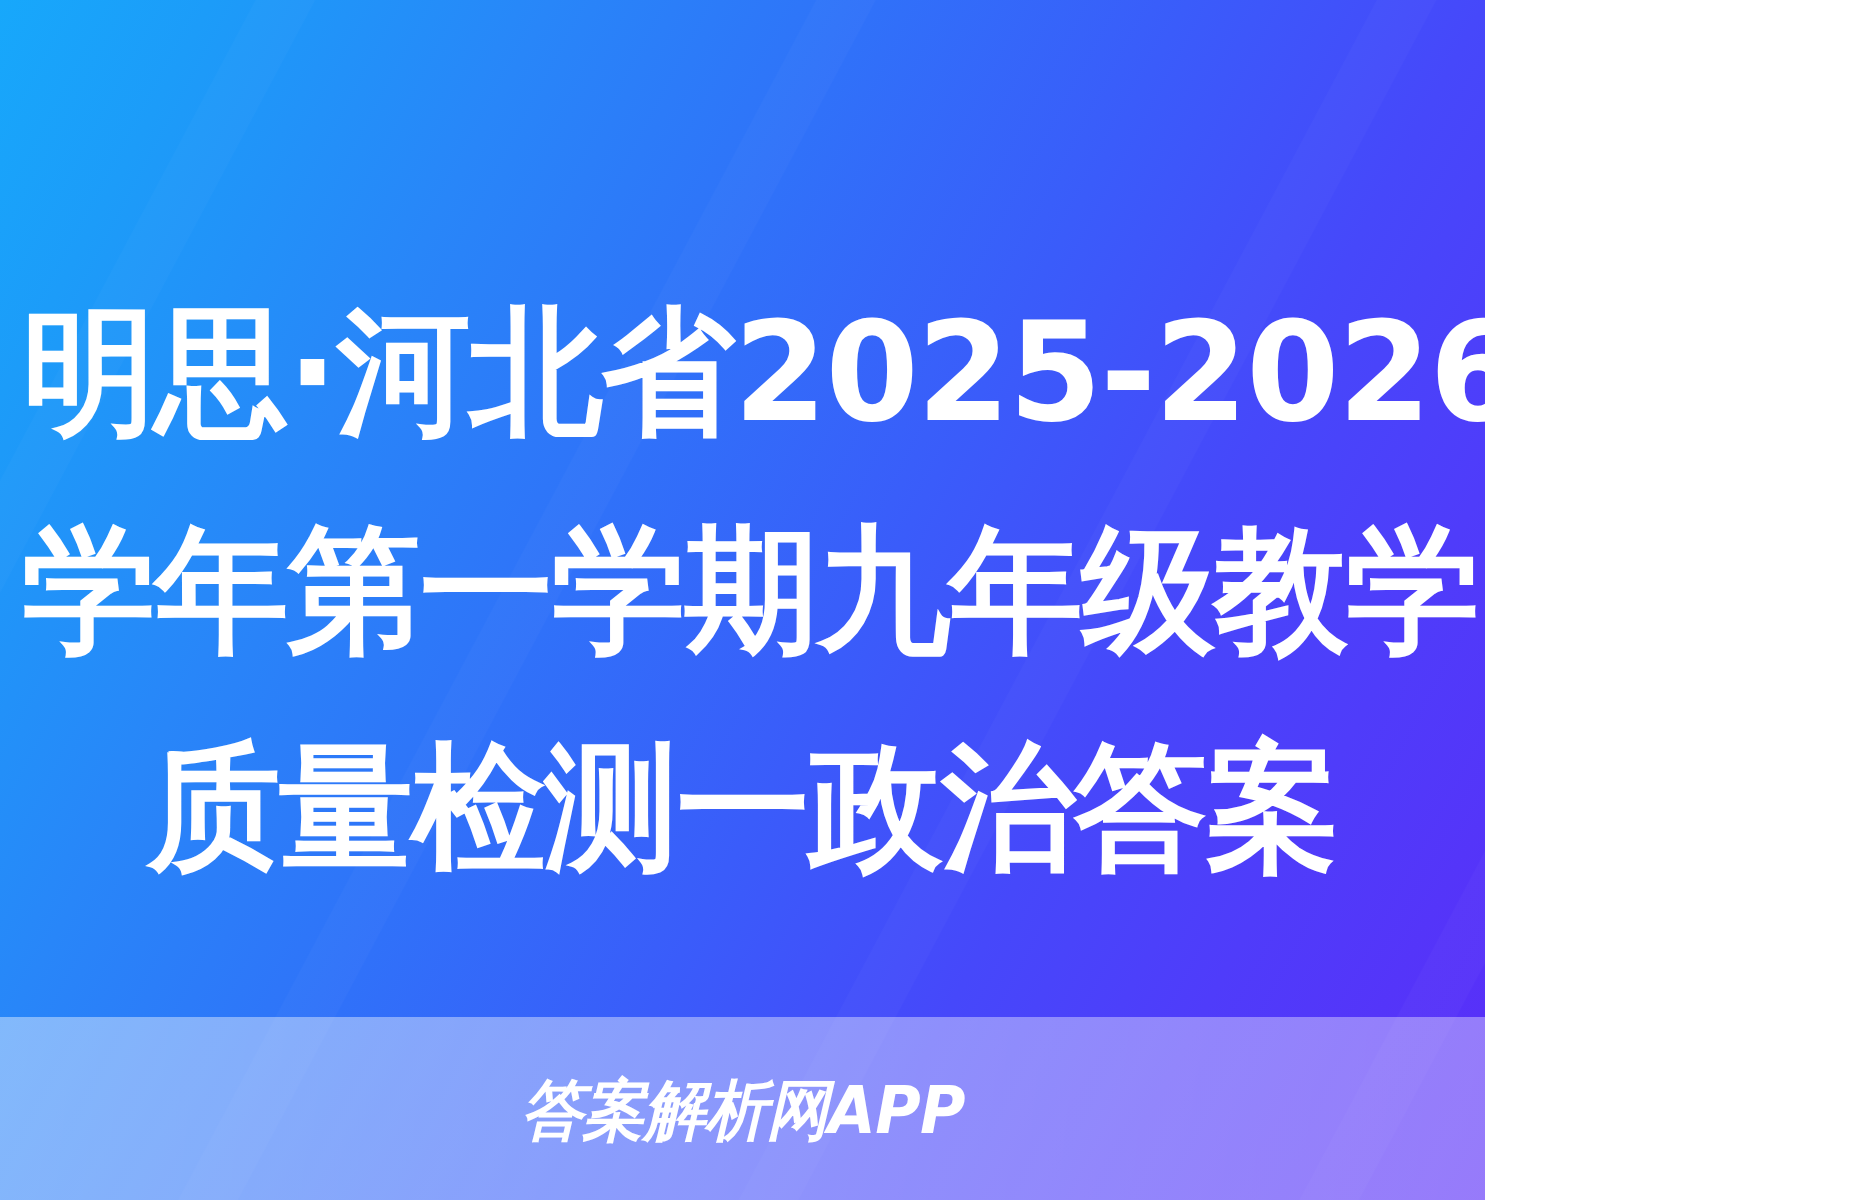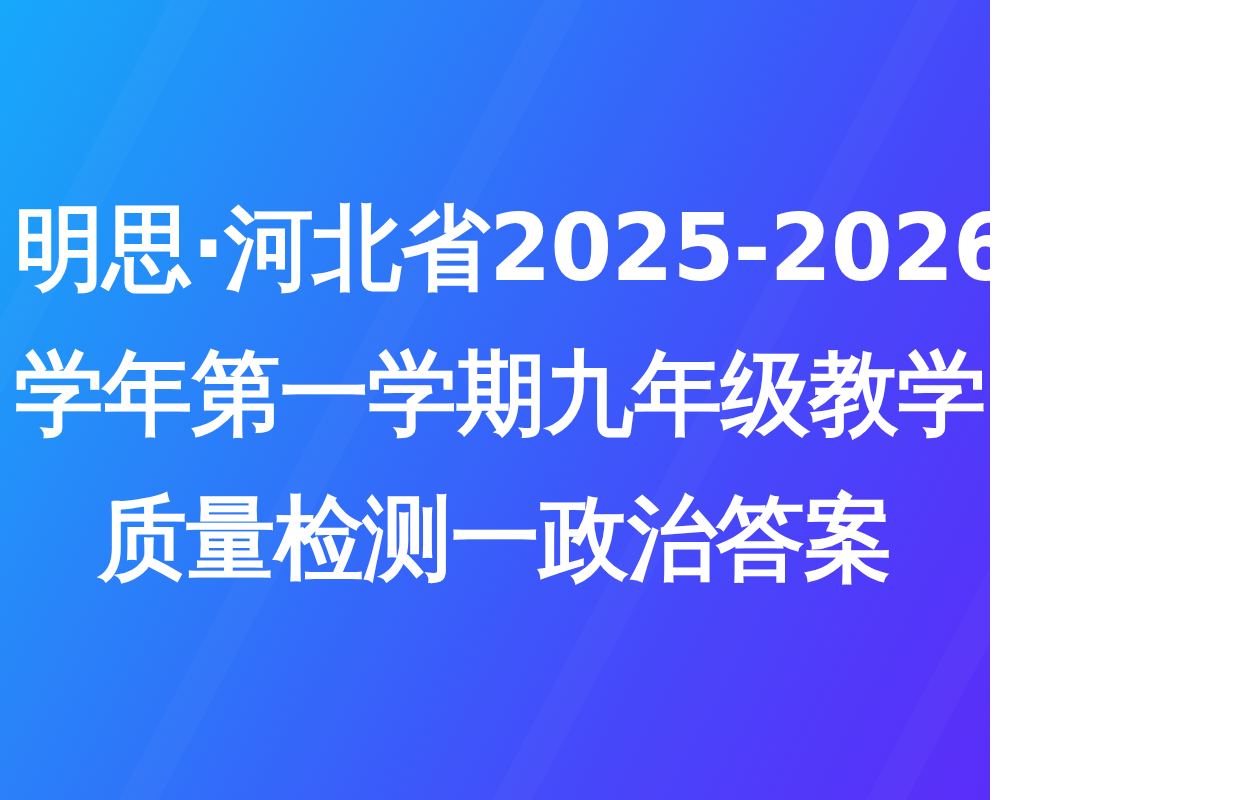--- a/index.html
+++ b/index.html
@@ -109,14 +109,17 @@
 
   <div class="bg-gradient"></div>
   <div class="bg-sheen"></div>
 
   <div class="title-block">
     <span class="title-line">明思·河北省2025-2026</span>
     <span class="title-line">学年第一学期九年级教学</span>
     <span class="title-line">质量检测一政治答案</span>
   </div>
 
+  <div class="watermark-band">
+    <span class="watermark-text">答案解析网APP</span>
+  </div>
 
 </div>
 
 </body></html>

